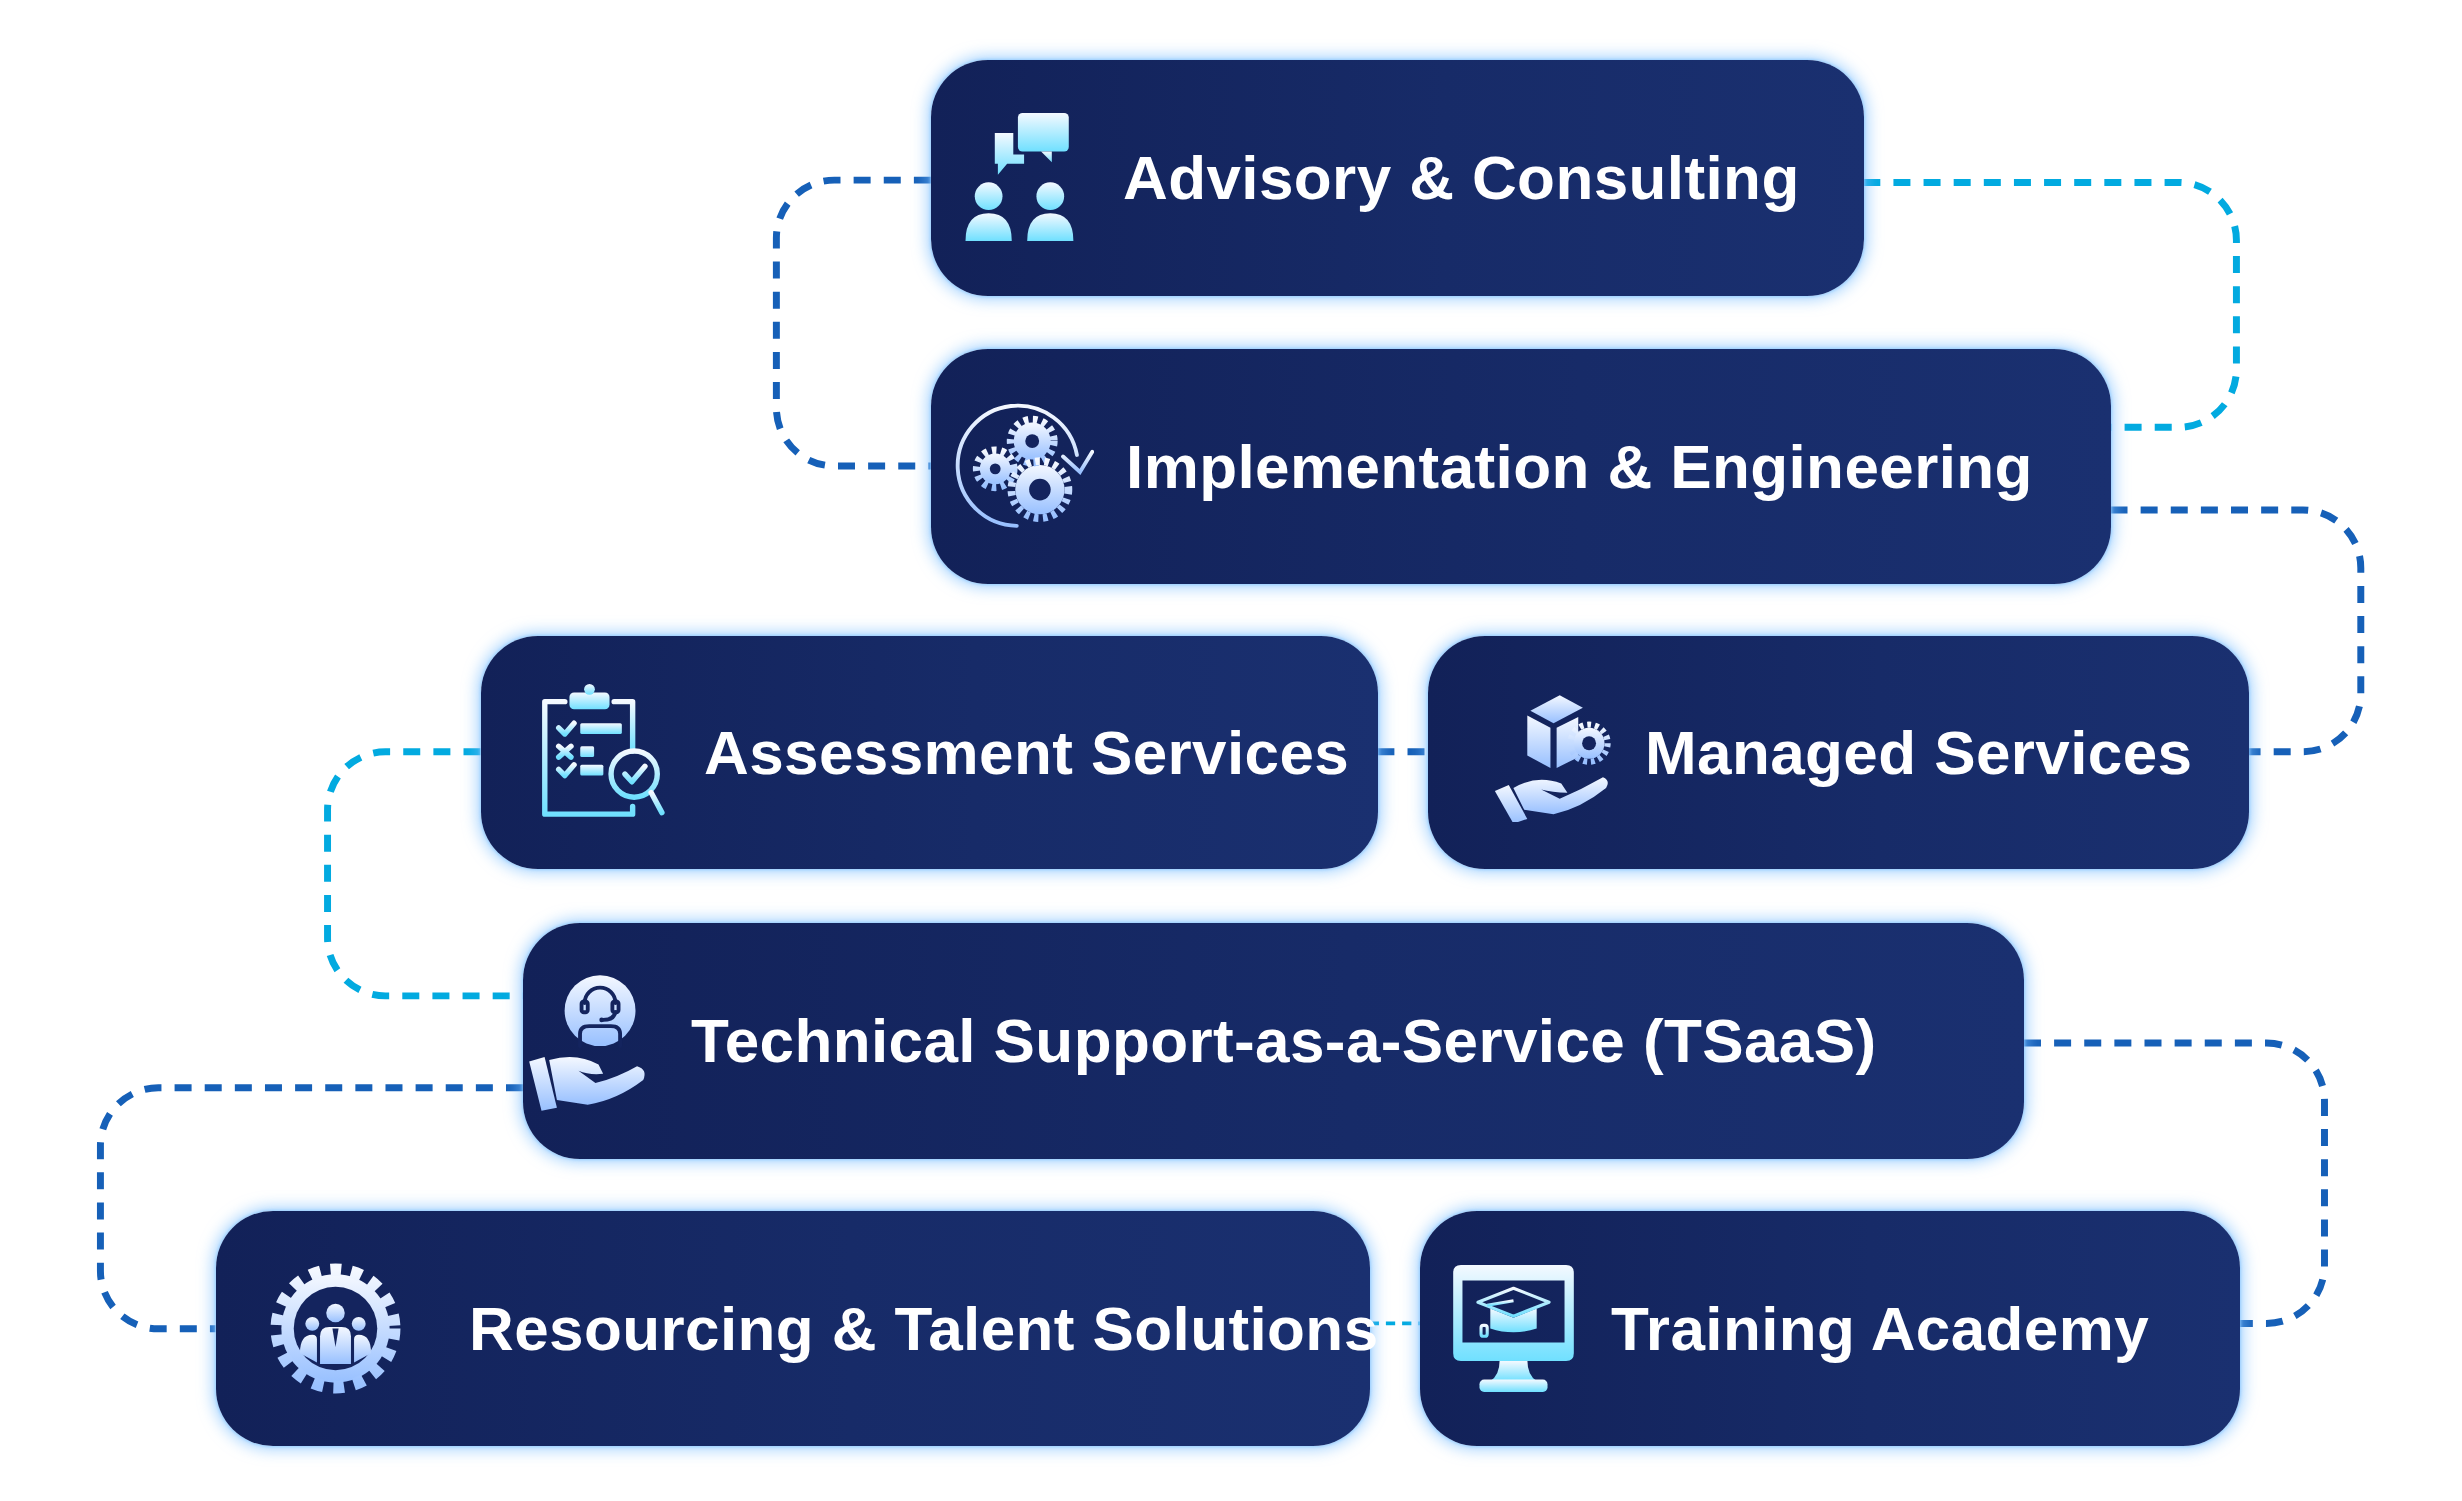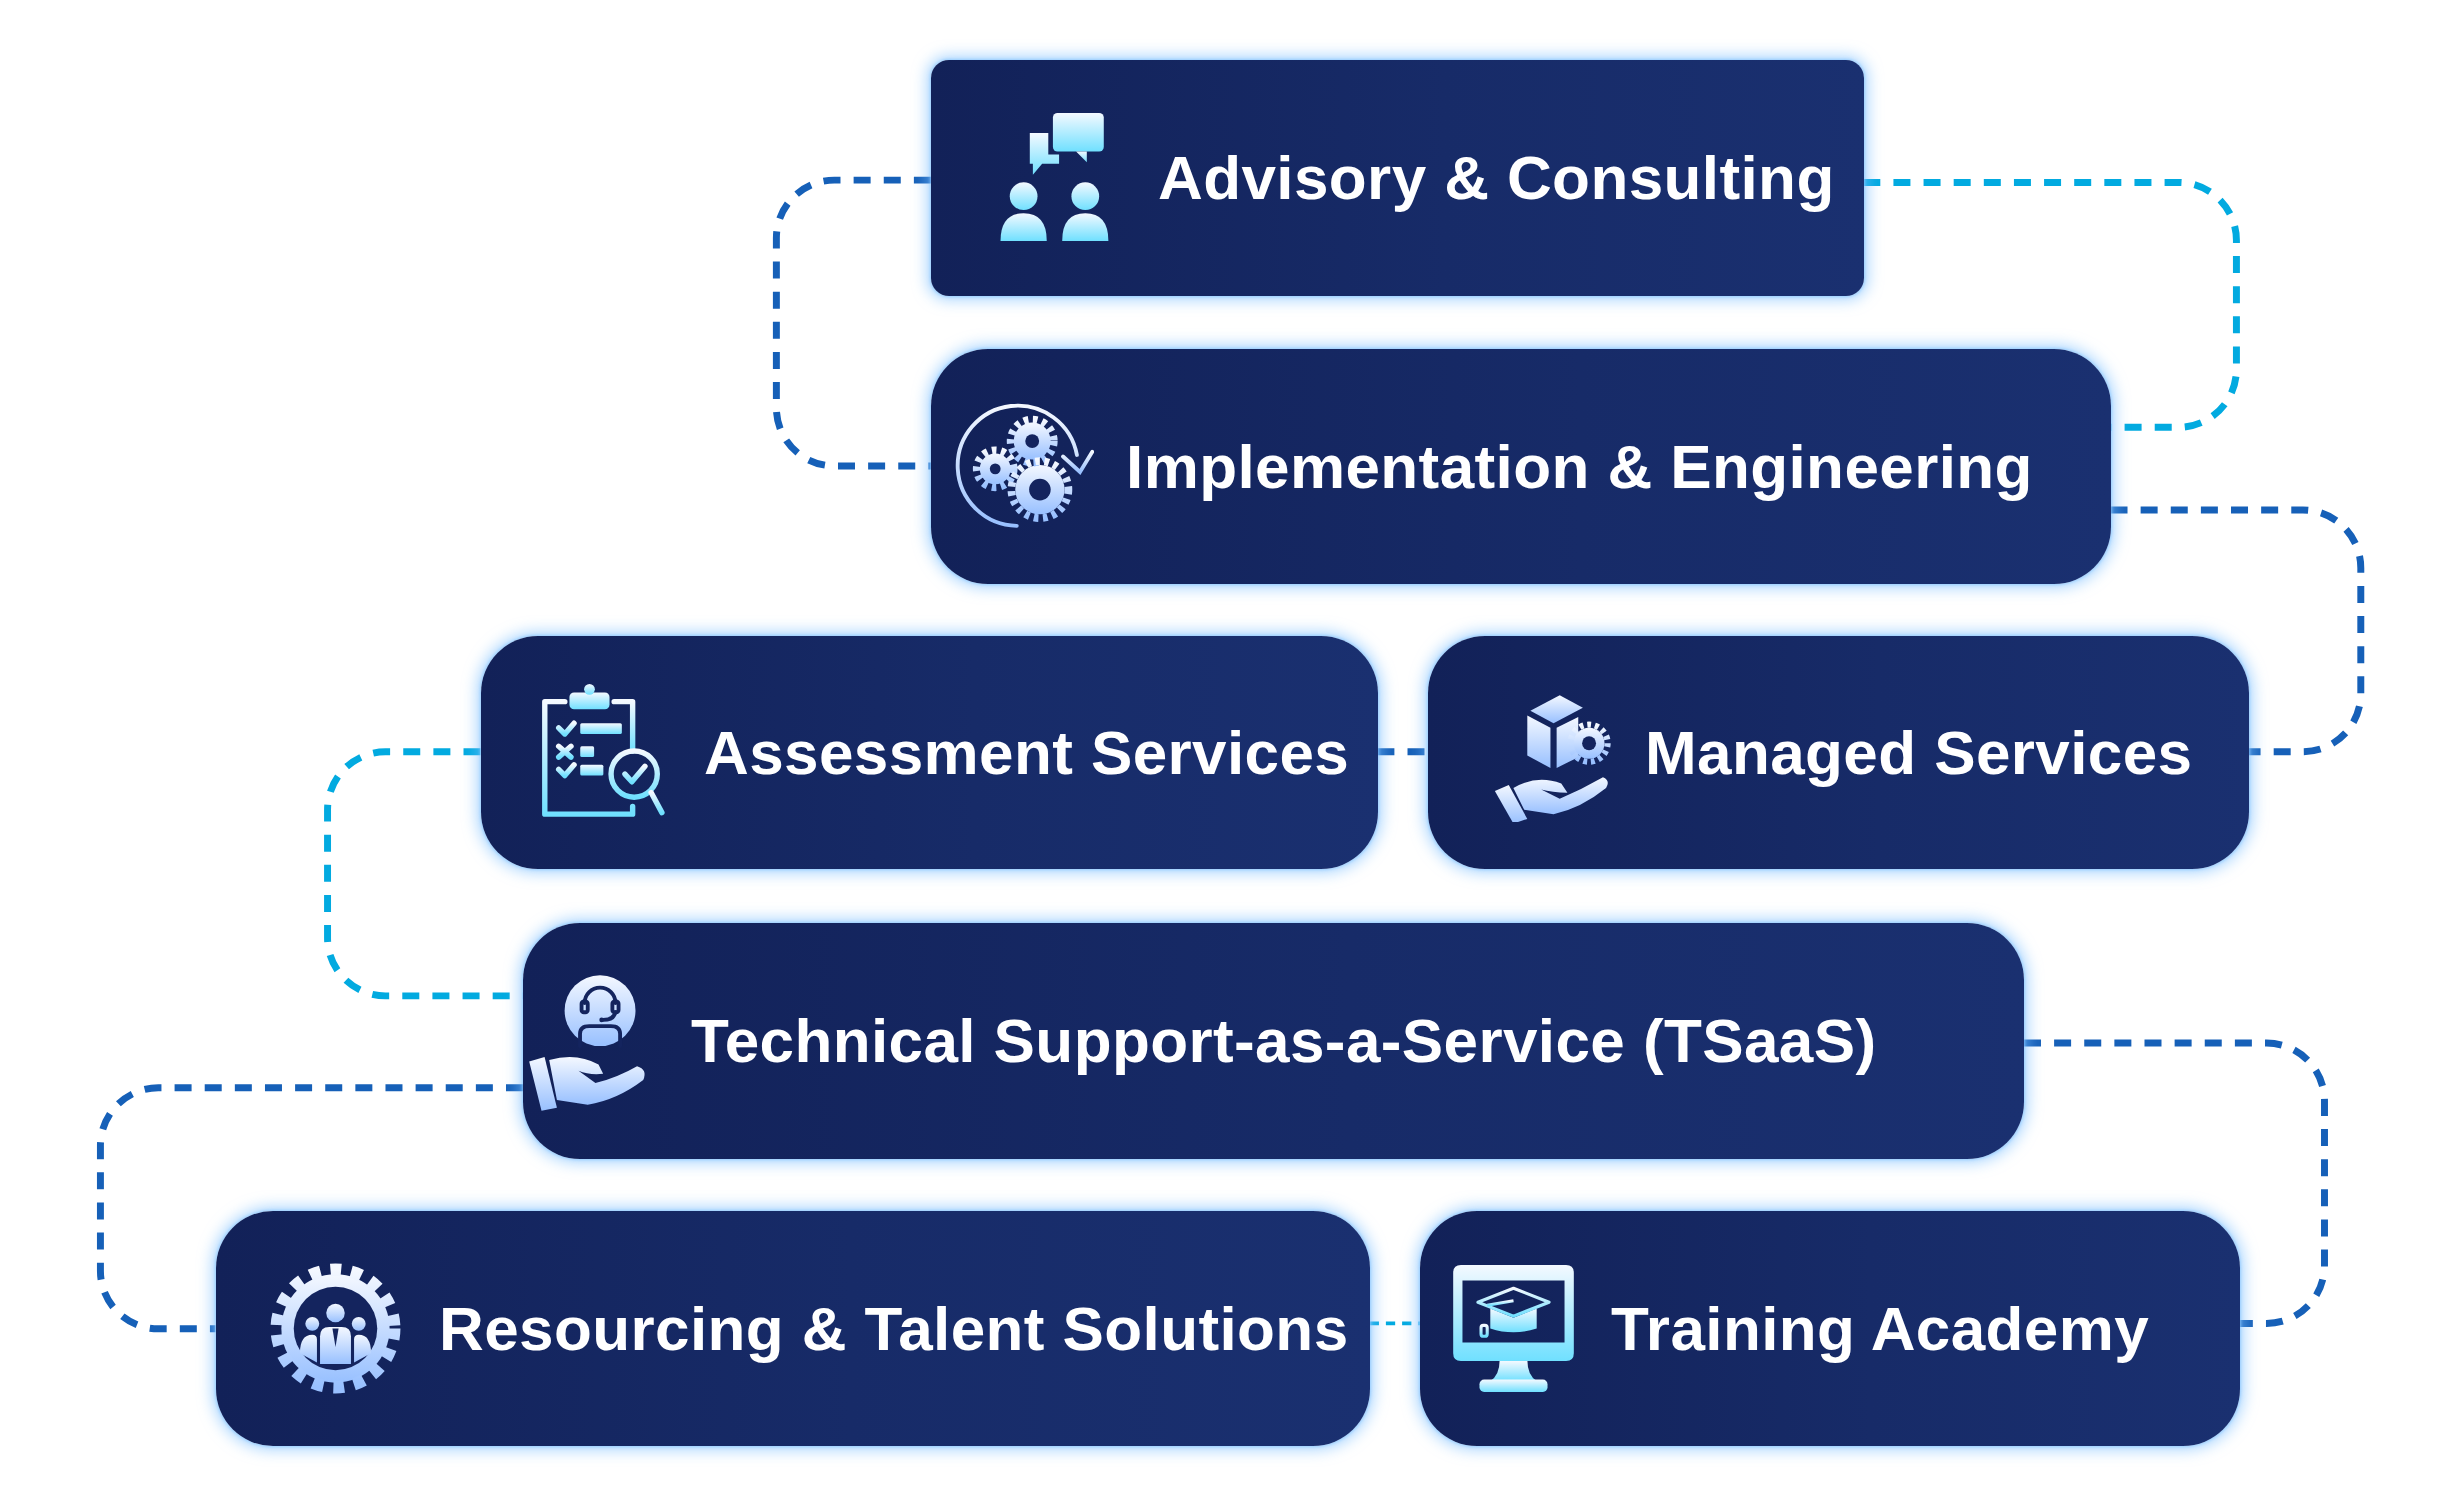--- a/index.html
+++ b/index.html
@@ -49,21 +49,21 @@
       <stop offset="0" stop-color="#f4f9ff"></stop>
       <stop offset="1" stop-color="#70e0ff"></stop>
     </linearGradient>
     <linearGradient id="gBlue" x1="0" y1="0" x2="0" y2="1">
       <stop offset="0" stop-color="#f4f8ff"></stop>
       <stop offset="1" stop-color="#98c0ff"></stop>
     </linearGradient>
   </defs>
 </svg>
 
-<div class="box" style="left:931px; top:60px; width:933px; height:236px; padding-left:63px;border-radius:18px;">
+<div class="box" style="left:931px; top:60px; width:933px; height:236px; padding-left:28px;">
   <span class="icon" style="width:124px; height:131px;">
     <svg width="124" height="131" viewBox="0 0 160 170">
       <g fill="url(#gCyan)">
         <rect x="76" y="0" width="66" height="50" rx="6"></rect>
         <path d="M106 50 L120 64 L120 50 Z"></path>
         <path d="M46 26 H70 V54 H84 V66 H62 L50 80 V66 H46 Z"></path>
         <circle cx="38" cy="108" r="18"></circle>
         <path d="M8 166 Q8 130 38 130 Q68 130 68 166 Z"></path>
         <circle cx="118" cy="108" r="18"></circle>
         <path d="M88 166 Q88 130 118 130 Q148 130 148 166 Z"></path>
@@ -161,21 +161,21 @@
         <rect x="116" y="38" width="8" height="14" rx="3"></rect>
         <path d="M120 52 Q118 62 104 62"></path>
         <path d="M74 96 V80 Q74 70 86 70 H114 Q126 70 126 80 V96"></path>
       </g>
       <circle cx="102" cy="62" r="3" fill="#14245e"></circle>
     </svg>
   </span>
   <span class="label" style="margin-left:37px;">Technical Support-as-a-Service (TSaaS)</span>
 </div>
 
-<div class="box" style="left:216px; top:1211px; width:1154px; height:235px; padding-left:53px;">
+<div class="box" style="left:216px; top:1211px; width:1154px; height:235px; padding-left:53px;gap:30px;">
   <span class="icon" style="width:133px; height:133px;">
     <svg width="133" height="133" viewBox="0 0 172 172">
       <g fill="url(#gBlue)">
         <circle cx="86" cy="86" r="70"></circle>
       </g>
       <g fill="none" stroke="url(#gBlue)" stroke-width="16" stroke-dasharray="14 13">
         <circle cx="86" cy="86" r="76"></circle>
       </g>
       <circle cx="86" cy="86" r="54" fill="#14245e"></circle>
       <g fill="url(#gBlue)">

